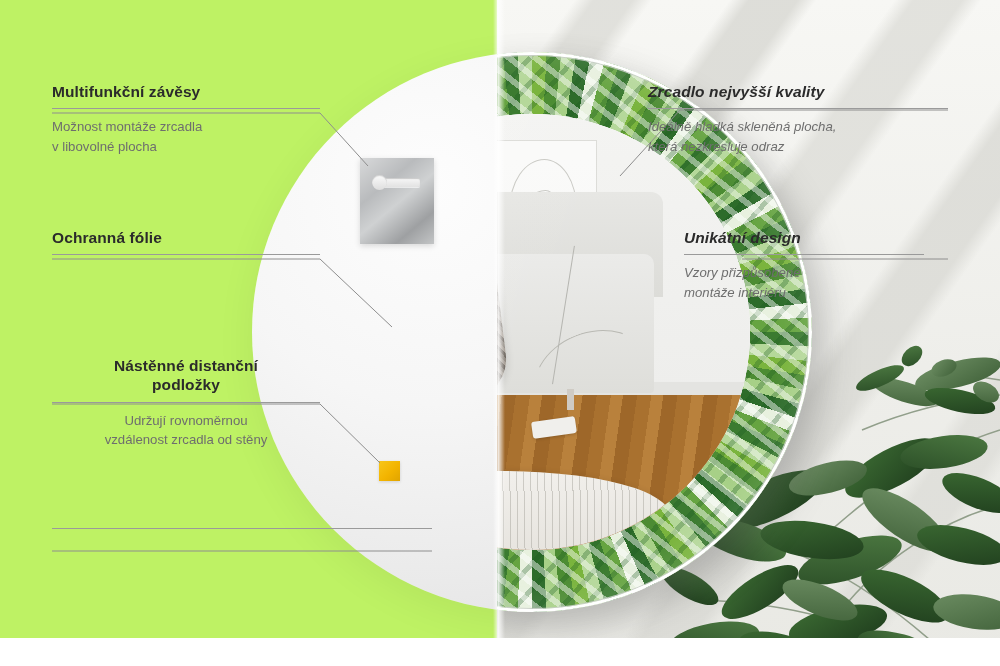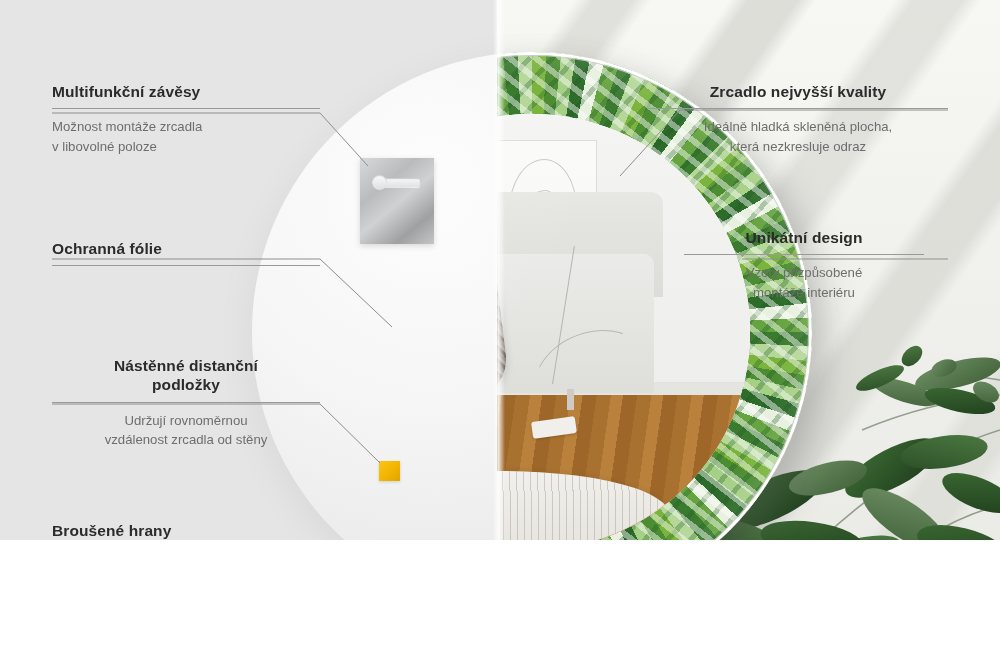--- a/index.html
+++ b/index.html
@@ -9,22 +9,22 @@
     width: 1000px;
     height: 666px;
     overflow: hidden;
     background: #ffffff;
     font-family: "Liberation Sans", sans-serif;
   }
 
   #stage {
     position: relative;
     width: 1000px;
-    height: 540px;
-    background: #e5e5e5;
+    height: 638px;
+    background: #bef264;
     overflow: hidden;
   }
 
   
   .photo-half {
     position: absolute;
     left: 497px; top: 0;
     width: 503px; height: 666px;
     overflow: hidden;
     background:
@@ -222,21 +222,21 @@
     color: #6e6e6e;
     line-height: 1.45;
     white-space: pre-line;
   }
   .callout .rule {
     height: 1px;
     background: #9a9a9a;
     margin: 7px 0 8px 0;
   }
   .callout.left  { text-align: left; }
-  .callout.right { text-align: center; }
+  .callout.right { text-align: left; font-style: italic; }
 
   
   #connectors { position: absolute; left: 0; top: 0; width: 1000px; height: 666px; pointer-events: none; }
 
   
   .hanger-plate {
     position: absolute;
     left: 360px; top: 158px;
     width: 74px; height: 86px;
     background: linear-gradient(140deg, #d8d9da 0%, #b9bbbd 32%, #cfd1d2 52%, #9ea0a2 78%, #c3c5c6 100%);
@@ -395,38 +395,37 @@
       <path d="M52,551 L432,551"></path>
       <path d="M948,110 L680,110 L620,176"></path>
       <path d="M948,259 L742,259"></path>
     </g>
   </svg>
 
   <div class="callout left" style="left:52px; top:82px; width:268px;">
     <div class="title">Multifunkční závěsy</div>
     <div class="rule"></div>
     <div class="desc">Možnost montáže zrcadla
-v libovolné poloze</div>
-  </div>
-
-  <div class="callout left" style="left:52px; top:228px; width:268px;margin-top:11px;">
+v libovolné plocha</div>
+  </div>
+
+  <div class="callout left" style="left:52px; top:228px; width:268px;">
     <div class="title">Ochranná fólie</div>
     <div class="rule"></div>
   </div>
 
   <div class="callout left" style="left:52px; top:356px; width:268px;text-align:center;">
     <div class="title">Nástěnné distanční
 podložky</div>
     <div class="rule"></div>
     <div class="desc">Udržují rovnoměrnou
 vzdálenost zrcadla od stěny</div>
   </div>
 
   <div class="callout left" style="left:52px; top:521px; width:380px;">
-    <div class="title">Broušené hrany</div>
     <div class="rule"></div>
   </div>
 
   <div class="callout right" style="left:648px; top:82px; width:300px;">
     <div class="title">Zrcadlo nejvyšší kvality</div>
     <div class="rule"></div>
     <div class="desc">Ideálně hladká skleněná plocha,
 která nezkresluje odraz</div>
   </div>
 

